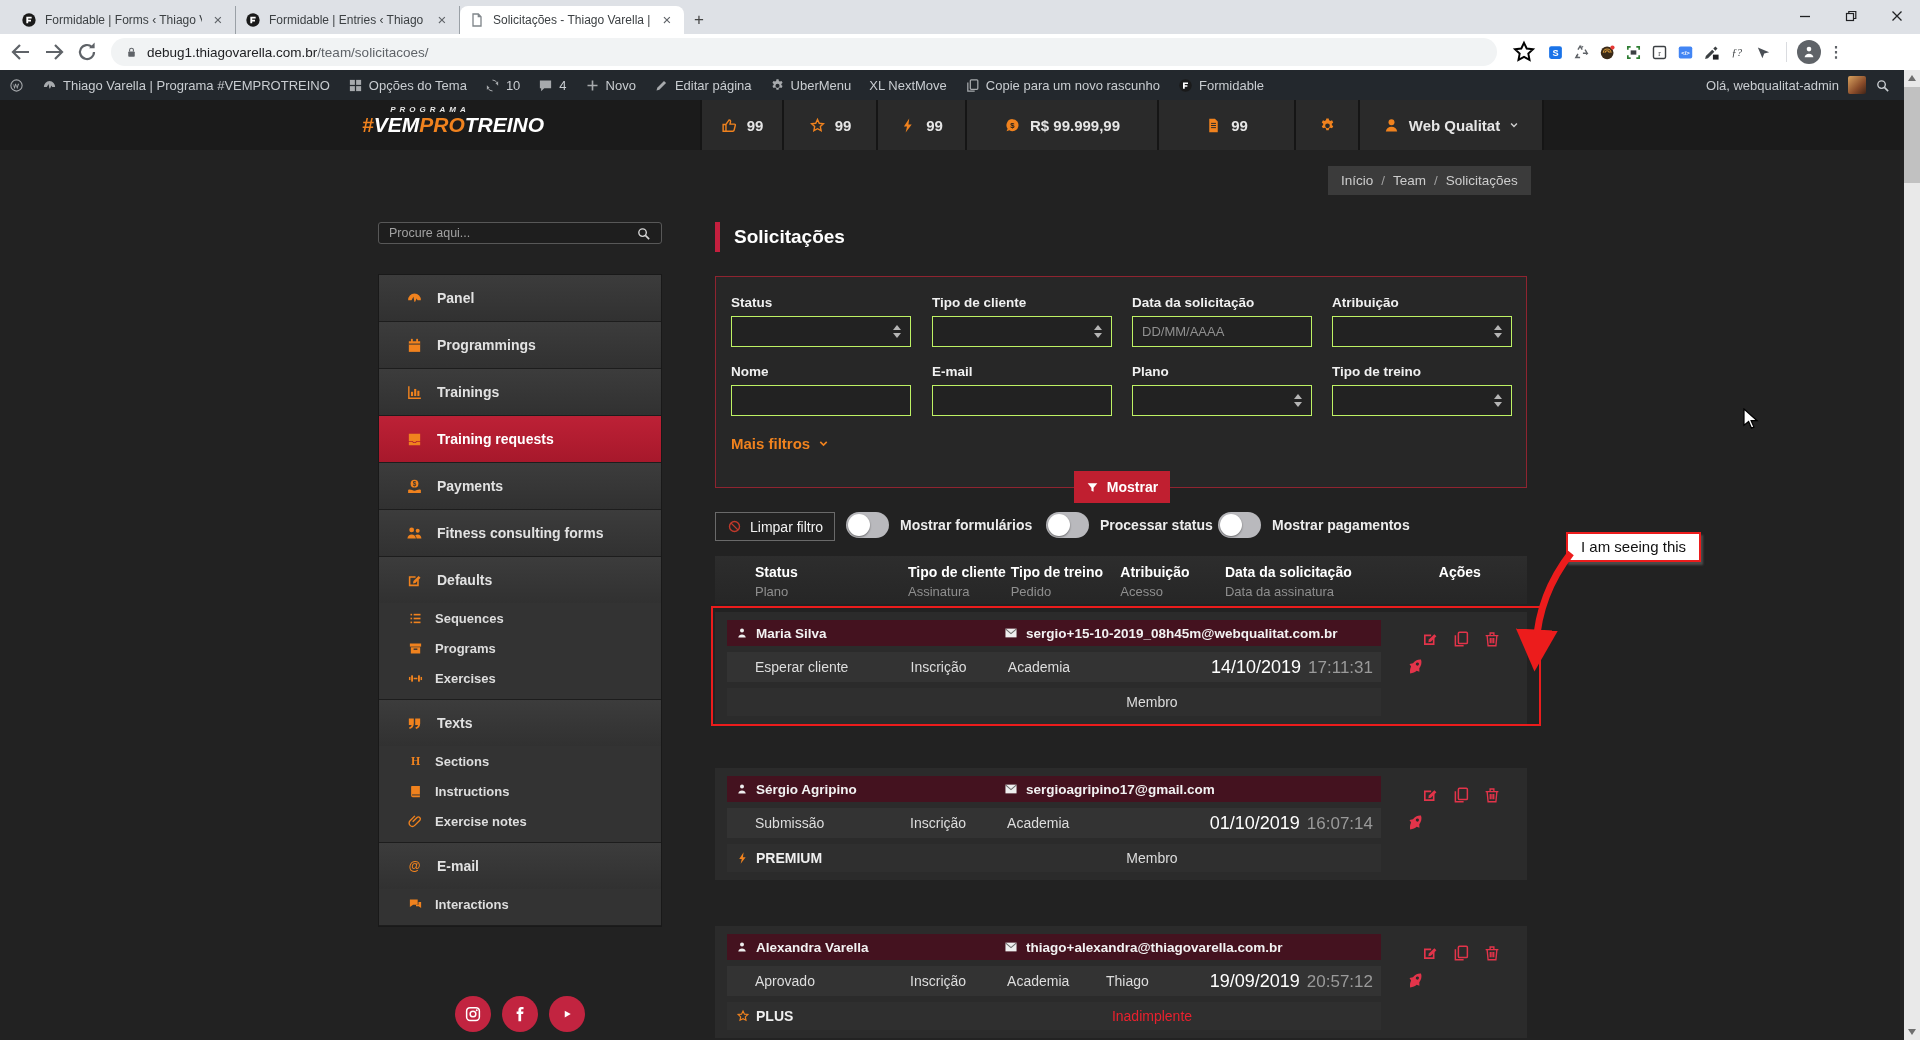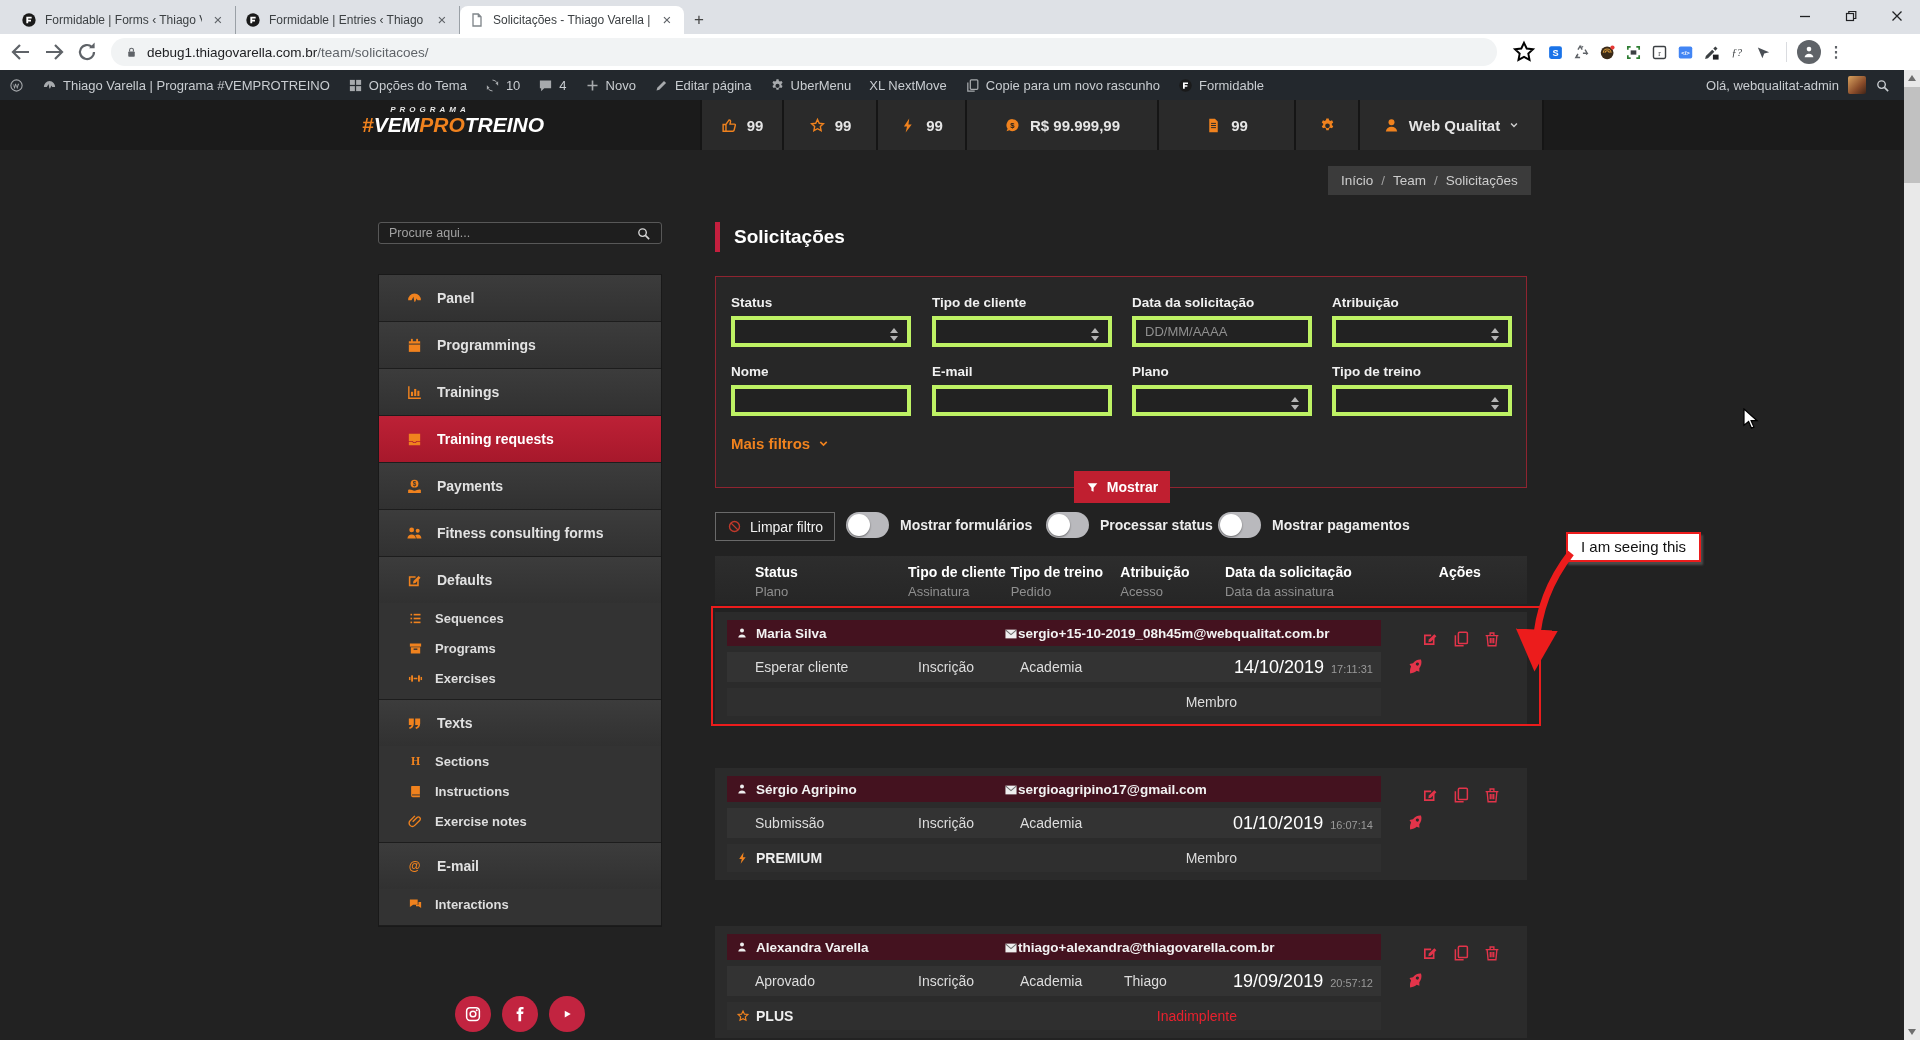--- a/index.html
+++ b/index.html
@@ -78,21 +78,21 @@
   .soc .icon{width:18px;height:18px;color:#fff}
 
   
   #title-row{left:715px;top:222px;display:flex;align-items:center;gap:14px}
   .title-bar{width:5px;height:30px;background:#c41f3e}
   #page-title{font-size:19px;color:#fff;font-weight:bold}
 
   #filterpanel{left:715px;top:276px;width:812px;height:212px;background:#272727;border:1px solid #8f2430}
   .fcol{position:absolute;width:180px}
   .flabel{font-size:13.5px;font-weight:bold;color:#f0f0f0;display:block;margin-bottom:6px}
-  .field{height:31px;background:#222;border:4px solid #bef264;display:flex;align-items:center;padding:0 9px;position:relative}
+  .field{height:31px;background:#222;border:1px solid #bef264;display:flex;align-items:center;padding:0 9px;position:relative}
   .field input{width:100%;background:transparent;border:none;outline:none;color:#bfbfbf;font-size:13px;font-family:inherit}
   .field input::placeholder{color:#909090}
   .sel-arrows{position:absolute;right:9px;top:8px;display:flex;flex-direction:column;gap:3px}
   .tri-up{width:0;height:0;border-left:4px solid transparent;border-right:4px solid transparent;border-bottom:5px solid #b5b5b5}
   .tri-dn{width:0;height:0;border-left:4px solid transparent;border-right:4px solid transparent;border-top:5px solid #b5b5b5}
   #morefilters{position:absolute;left:15px;top:158px;color:#f0821e;font-size:15px;font-weight:bold;display:flex;gap:8px;align-items:center}
   #morefilters .icon{width:11px;height:11px;color:#f0821e}
   #filtrar{position:absolute;left:358px;bottom:-16px;width:96px;height:32px;background:#c01f30;color:#fff;display:flex;align-items:center;justify-content:center;gap:8px;font-size:14px;font-weight:bold;border:none}
   #filtrar .icon{width:13px;height:13px;color:#fff}
 
@@ -108,31 +108,31 @@
   .th{display:flex;flex-direction:column;gap:4px}
   .th .l1{font-size:14px;font-weight:bold;color:#fff}
   .th .l2{font-size:13px;color:#8f8f8f}
   .th.center{text-align:center}
 
   .card{position:absolute;left:715px;width:812px;height:112px;background:#2b2b2b}
   .ct{position:absolute;left:12px;top:8px;width:654px}
   .namebar{height:26px;background:#44121f;display:flex;align-items:center;padding:0 9px;color:#f2f2f2;font-size:13.5px;font-weight:bold}
   .nb-name{display:flex;gap:8px;align-items:center;width:268px}
   .nb-name .icon{width:12px;height:12px;color:#efefef;flex:0 0 12px}
-  .nb-mail{display:flex;align-items:flex-end}
+  .nb-mail{display:flex;gap:8px;align-items:flex-start}
   .nb-mail .icon{width:14px;height:14px;color:#efefef;flex:0 0 14px}
   .row1{margin-top:6px;height:30px;background:#333;display:flex;align-items:center;font-size:14px;color:#ddd;padding-left:28px}
   .cell{white-space:nowrap;overflow:hidden}
   .datecell{display:flex;align-items:baseline;gap:7px;justify-content:flex-end;padding-right:8px;flex:1}
   .dt{font-size:18px;font-weight:normal;color:#fff}
-  .tm{font-size:11px;color:#9a9a9a}
+  .tm{font-size:17px;color:#9a9a9a}
   .row2{margin-top:6px;height:28px;background:#2f2f2f;display:flex;align-items:center;font-size:14px;color:#ddd;position:relative;padding-left:9px}
   .plan{display:flex;align-items:center;gap:6px;font-weight:bold;color:#efefef}
   .plan .icon{width:14px;height:14px;color:#f0821e}
-  .access{position:absolute;left:340px;width:170px;text-align:right}
+  .access{position:absolute;left:340px;width:170px;text-align:center}
   .access.red{color:#e8212e}
   .actions{position:absolute;left:690px;top:18px;width:112px}
   .act-row{display:flex;justify-content:center;gap:13px}
   .act{width:18px;height:18px;color:#e3344a}
   .rocket-wrap{width:21px;height:21px;color:#e3344a;margin:8px auto 0;transform:rotate(38deg)}
 
   
   #annot-rect{left:711px;top:606px;width:830px;height:120px;border:2px solid #ec1c1c;pointer-events:none}
   #annot-box{left:1566px;top:532px;background:#fff;border:2px solid #ec1c1c;color:#111;font-size:15px;padding:4px 13px 5px;box-shadow:2px 3px 2px rgba(110,110,110,.55);white-space:nowrap}
   #annot-arrow{left:1505px;top:545px;width:90px;height:130px;pointer-events:none}

